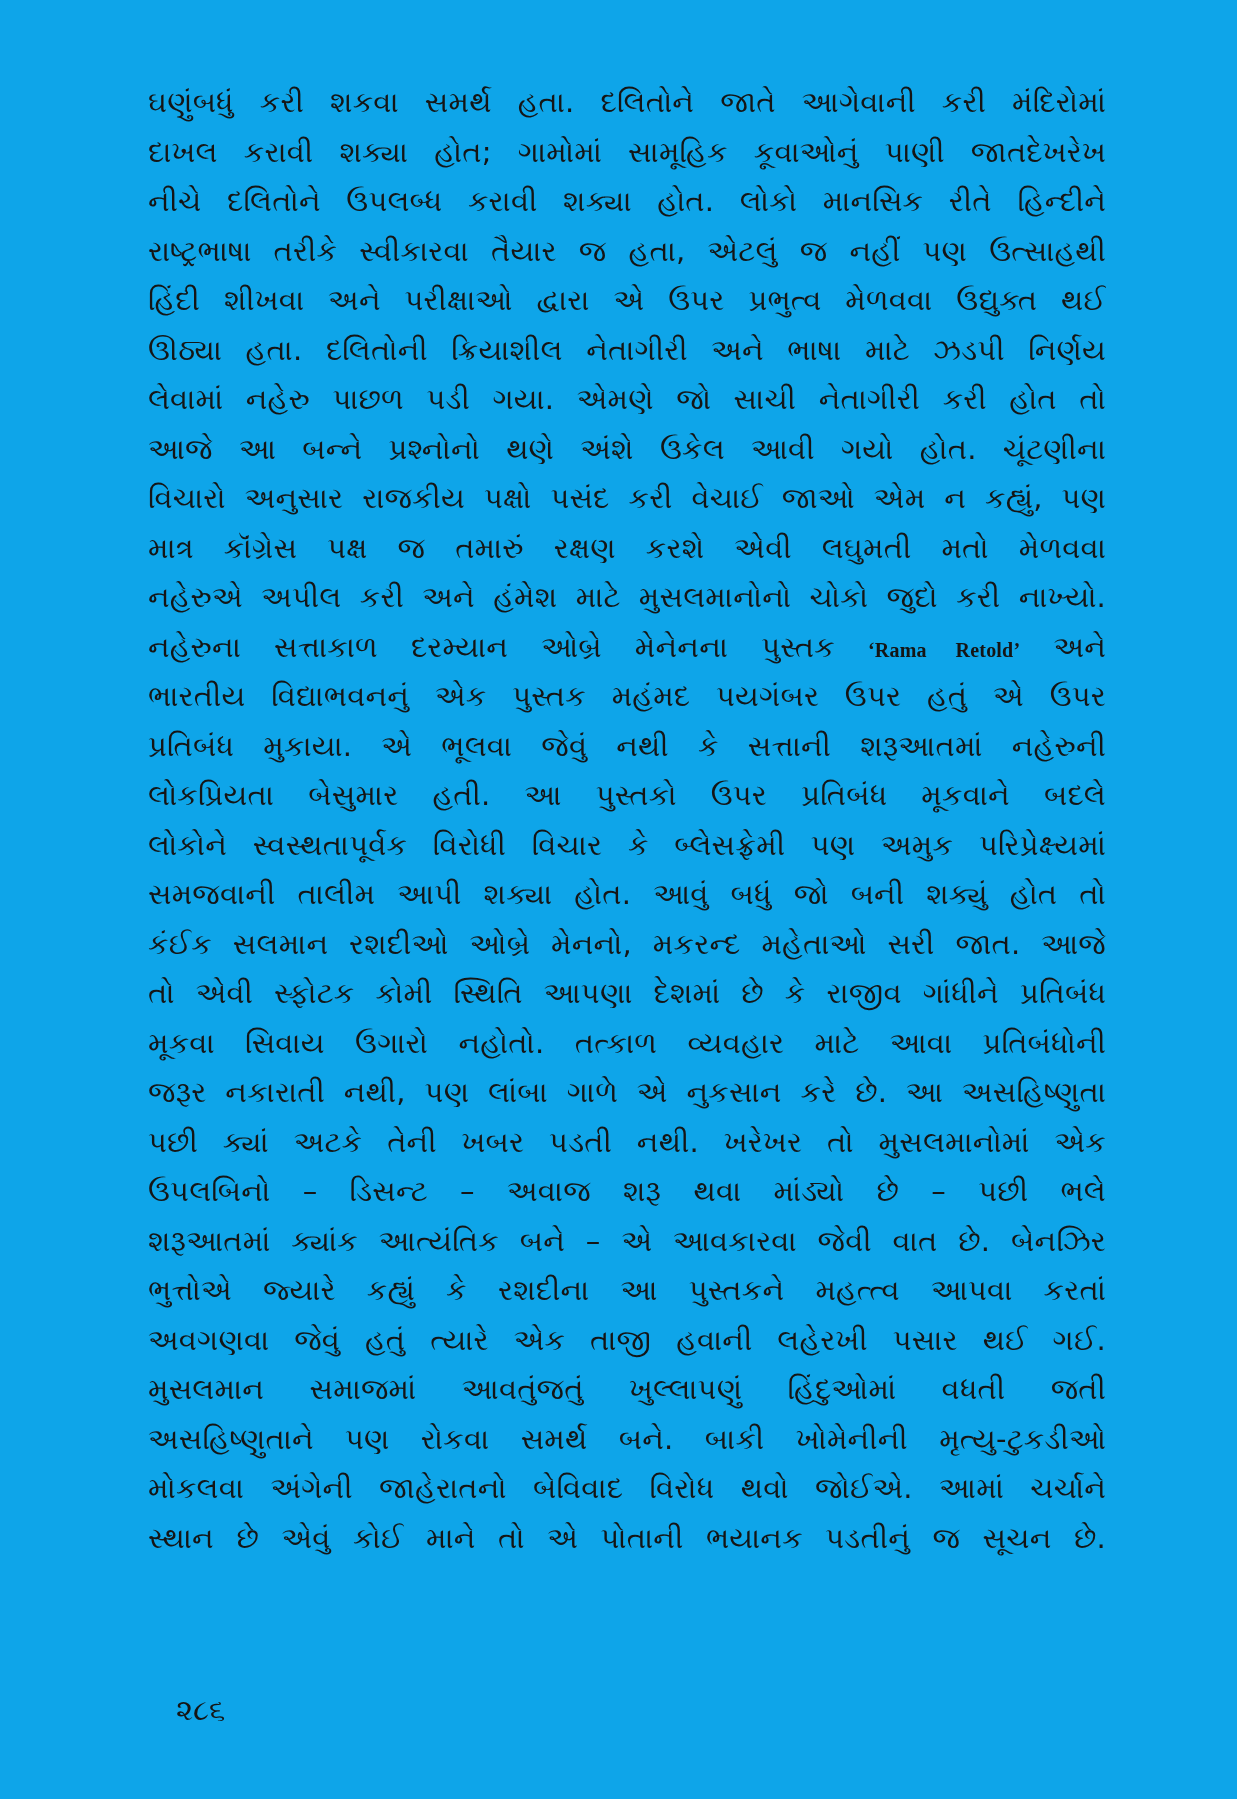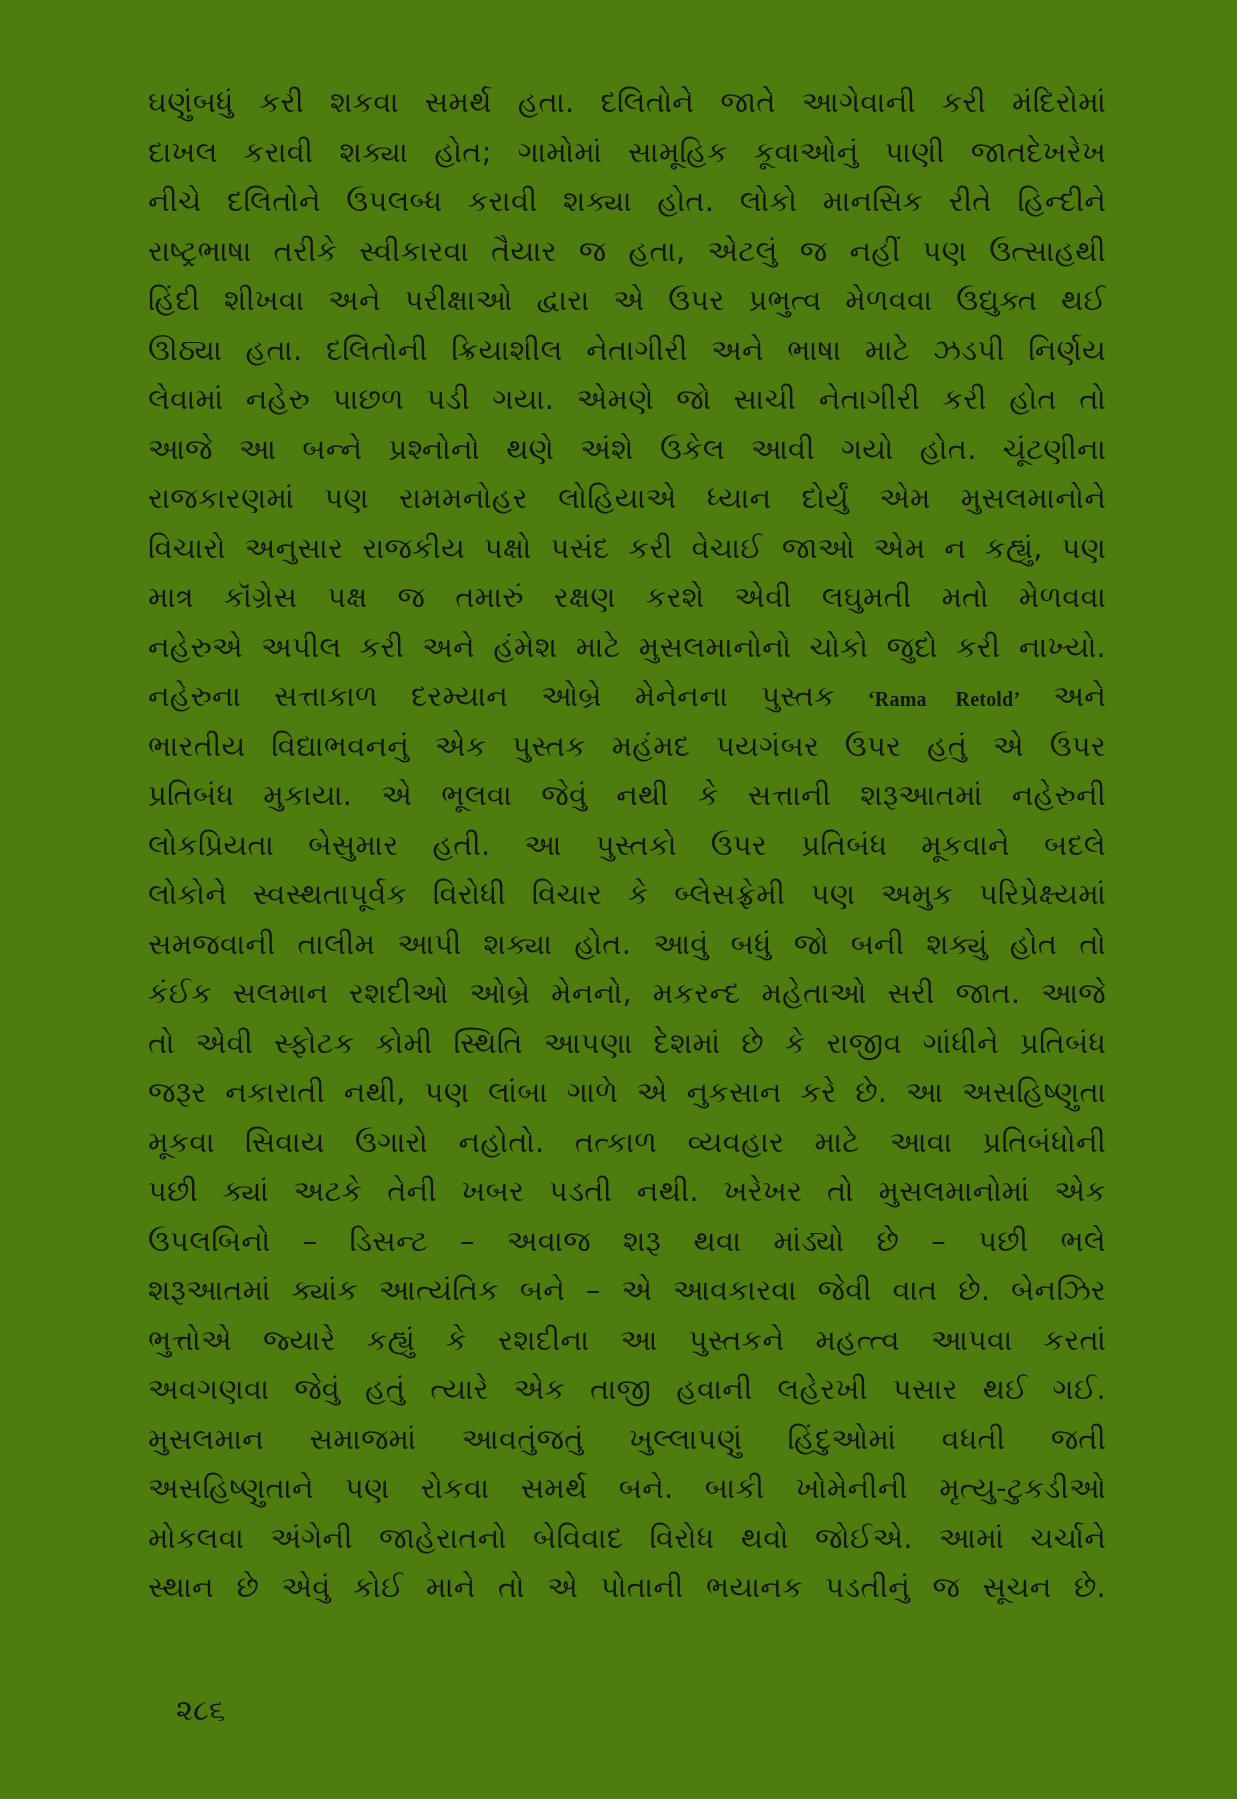--- a/index.html
+++ b/index.html
@@ -5,21 +5,21 @@
   html, body {
     margin: 0;
     padding: 0;
     background: #f4f4f2;
   }
   .page {
     position: relative;
     width: 1237px;
     height: 1799px;
     margin: 0 auto;
-    background: #4d7c0f;
+    background: #0ea5e9;
     color: #151515;
     font-family: "DejaVu Sans", sans-serif;
     overflow: hidden;
   }
   .text-block {
     position: absolute;
     left: 148px;
     top: 78px;
     width: 958px;
   }
@@ -54,34 +54,33 @@
 <div class="page">
   <main class="text-block">
     <div class="line">ઘણુંબધું કરી શકવા સમર્થ હતા. દલિતોને જાતે આગેવાની કરી મંદિરોમાં</div>
     <div class="line">દાખલ કરાવી શક્યા હોત; ગામોમાં સામૂહિક કૂવાઓનું પાણી જાતદેખરેખ</div>
     <div class="line">નીચે દલિતોને ઉપલબ્ધ કરાવી શક્યા હોત. લોકો માનસિક રીતે હિન્દીને</div>
     <div class="line">રાષ્ટ્રભાષા તરીકે સ્વીકારવા તૈયાર જ હતા, એટલું જ નહીં પણ ઉત્સાહથી</div>
     <div class="line">હિંદી શીખવા અને પરીક્ષાઓ દ્વારા એ ઉપર પ્રભુત્વ મેળવવા ઉદ્યુક્ત થઈ</div>
     <div class="line">ઊઠ્યા હતા. દલિતોની ક્રિયાશીલ નેતાગીરી અને ભાષા માટે ઝડપી નિર્ણય</div>
     <div class="line">લેવામાં નહેરુ પાછળ પડી ગયા. એમણે જો સાચી નેતાગીરી કરી હોત તો</div>
     <div class="line">આજે આ બન્ને પ્રશ્નોનો થણે અંશે ઉકેલ આવી ગયો હોત. ચૂંટણીના</div>
-    <div class="line">રાજકારણમાં પણ રામમનોહર લોહિયાએ ધ્યાન દોર્યું એમ મુસલમાનોને</div>
     <div class="line">વિચારો અનુસાર રાજકીય પક્ષો પસંદ કરી વેચાઈ જાઓ એમ ન કહ્યું, પણ</div>
     <div class="line">માત્ર કૉંગ્રેસ પક્ષ જ તમારું રક્ષણ કરશે એવી લઘુમતી મતો મેળવવા</div>
     <div class="line">નહેરુએ અપીલ કરી અને હંમેશ માટે મુસલમાનોનો ચોકો જુદો કરી નાખ્યો.</div>
     <div class="line"><span>નહેરુના સત્તાકાળ દરમ્યાન ઓબ્રે મેનેનના પુસ્તક</span> <span class="en-bold">‘Rama Retold’</span> <span>અને</span></div>
     <div class="line">ભારતીય વિદ્યાભવનનું એક પુસ્તક મહંમદ પયગંબર ઉપર હતું એ ઉપર</div>
     <div class="line">પ્રતિબંધ મુકાયા. એ ભૂલવા જેવું નથી કે સત્તાની શરૂઆતમાં નહેરુની</div>
     <div class="line">લોકપ્રિયતા બેસુમાર હતી. આ પુસ્તકો ઉપર પ્રતિબંધ મૂકવાને બદલે</div>
     <div class="line">લોકોને સ્વસ્થતાપૂર્વક વિરોધી વિચાર કે બ્લેસફ્રેમી પણ અમુક પરિપ્રેક્ષ્યમાં</div>
     <div class="line">સમજવાની તાલીમ આપી શક્યા હોત. આવું બધું જો બની શક્યું હોત તો</div>
     <div class="line">કંઈક સલમાન રશદીઓ ઓબ્રે મેનનો, મકરન્દ મહેતાઓ સરી જાત. આજે</div>
     <div class="line">તો એવી સ્ફોટક કોમી સ્થિતિ આપણા દેશમાં છે કે રાજીવ ગાંધીને પ્રતિબંધ</div>
+    <div class="line">મૂકવા સિવાય ઉગારો નહોતો. તત્કાળ વ્યવહાર માટે આવા પ્રતિબંધોની</div>
     <div class="line">જરૂર નકારાતી નથી, પણ લાંબા ગાળે એ નુકસાન કરે છે. આ અસહિષ્ણુતા</div>
-    <div class="line">મૂકવા સિવાય ઉગારો નહોતો. તત્કાળ વ્યવહાર માટે આવા પ્રતિબંધોની</div>
     <div class="line">પછી ક્યાં અટકે તેની ખબર પડતી નથી. ખરેખર તો મુસલમાનોમાં એક</div>
     <div class="line">ઉપલબિનો – ડિસન્ટ – અવાજ શરૂ થવા માંડ્યો છે – પછી ભલે</div>
     <div class="line">શરૂઆતમાં ક્યાંક આત્યંતિક બને – એ આવકારવા જેવી વાત છે. બેનઝિર</div>
     <div class="line">ભુત્તોએ જ્યારે કહ્યું કે રશદીના આ પુસ્તકને મહત્ત્વ આપવા કરતાં</div>
     <div class="line">અવગણવા જેવું હતું ત્યારે એક તાજી હવાની લહેરખી પસાર થઈ ગઈ.</div>
     <div class="line">મુસલમાન સમાજમાં આવતુંજતું ખુલ્લાપણું હિંદુઓમાં વધતી જતી</div>
     <div class="line">અસહિષ્ણુતાને પણ રોકવા સમર્થ બને. બાકી ખોમેનીની મૃત્યુ-ટુકડીઓ</div>
     <div class="line">મોકલવા અંગેની જાહેરાતનો બેવિવાદ વિરોધ થવો જોઈએ. આમાં ચર્ચાને</div>
     <div class="line">સ્થાન છે એવું કોઈ માને તો એ પોતાની ભયાનક પડતીનું જ સૂચન છે.</div>
   </main>

